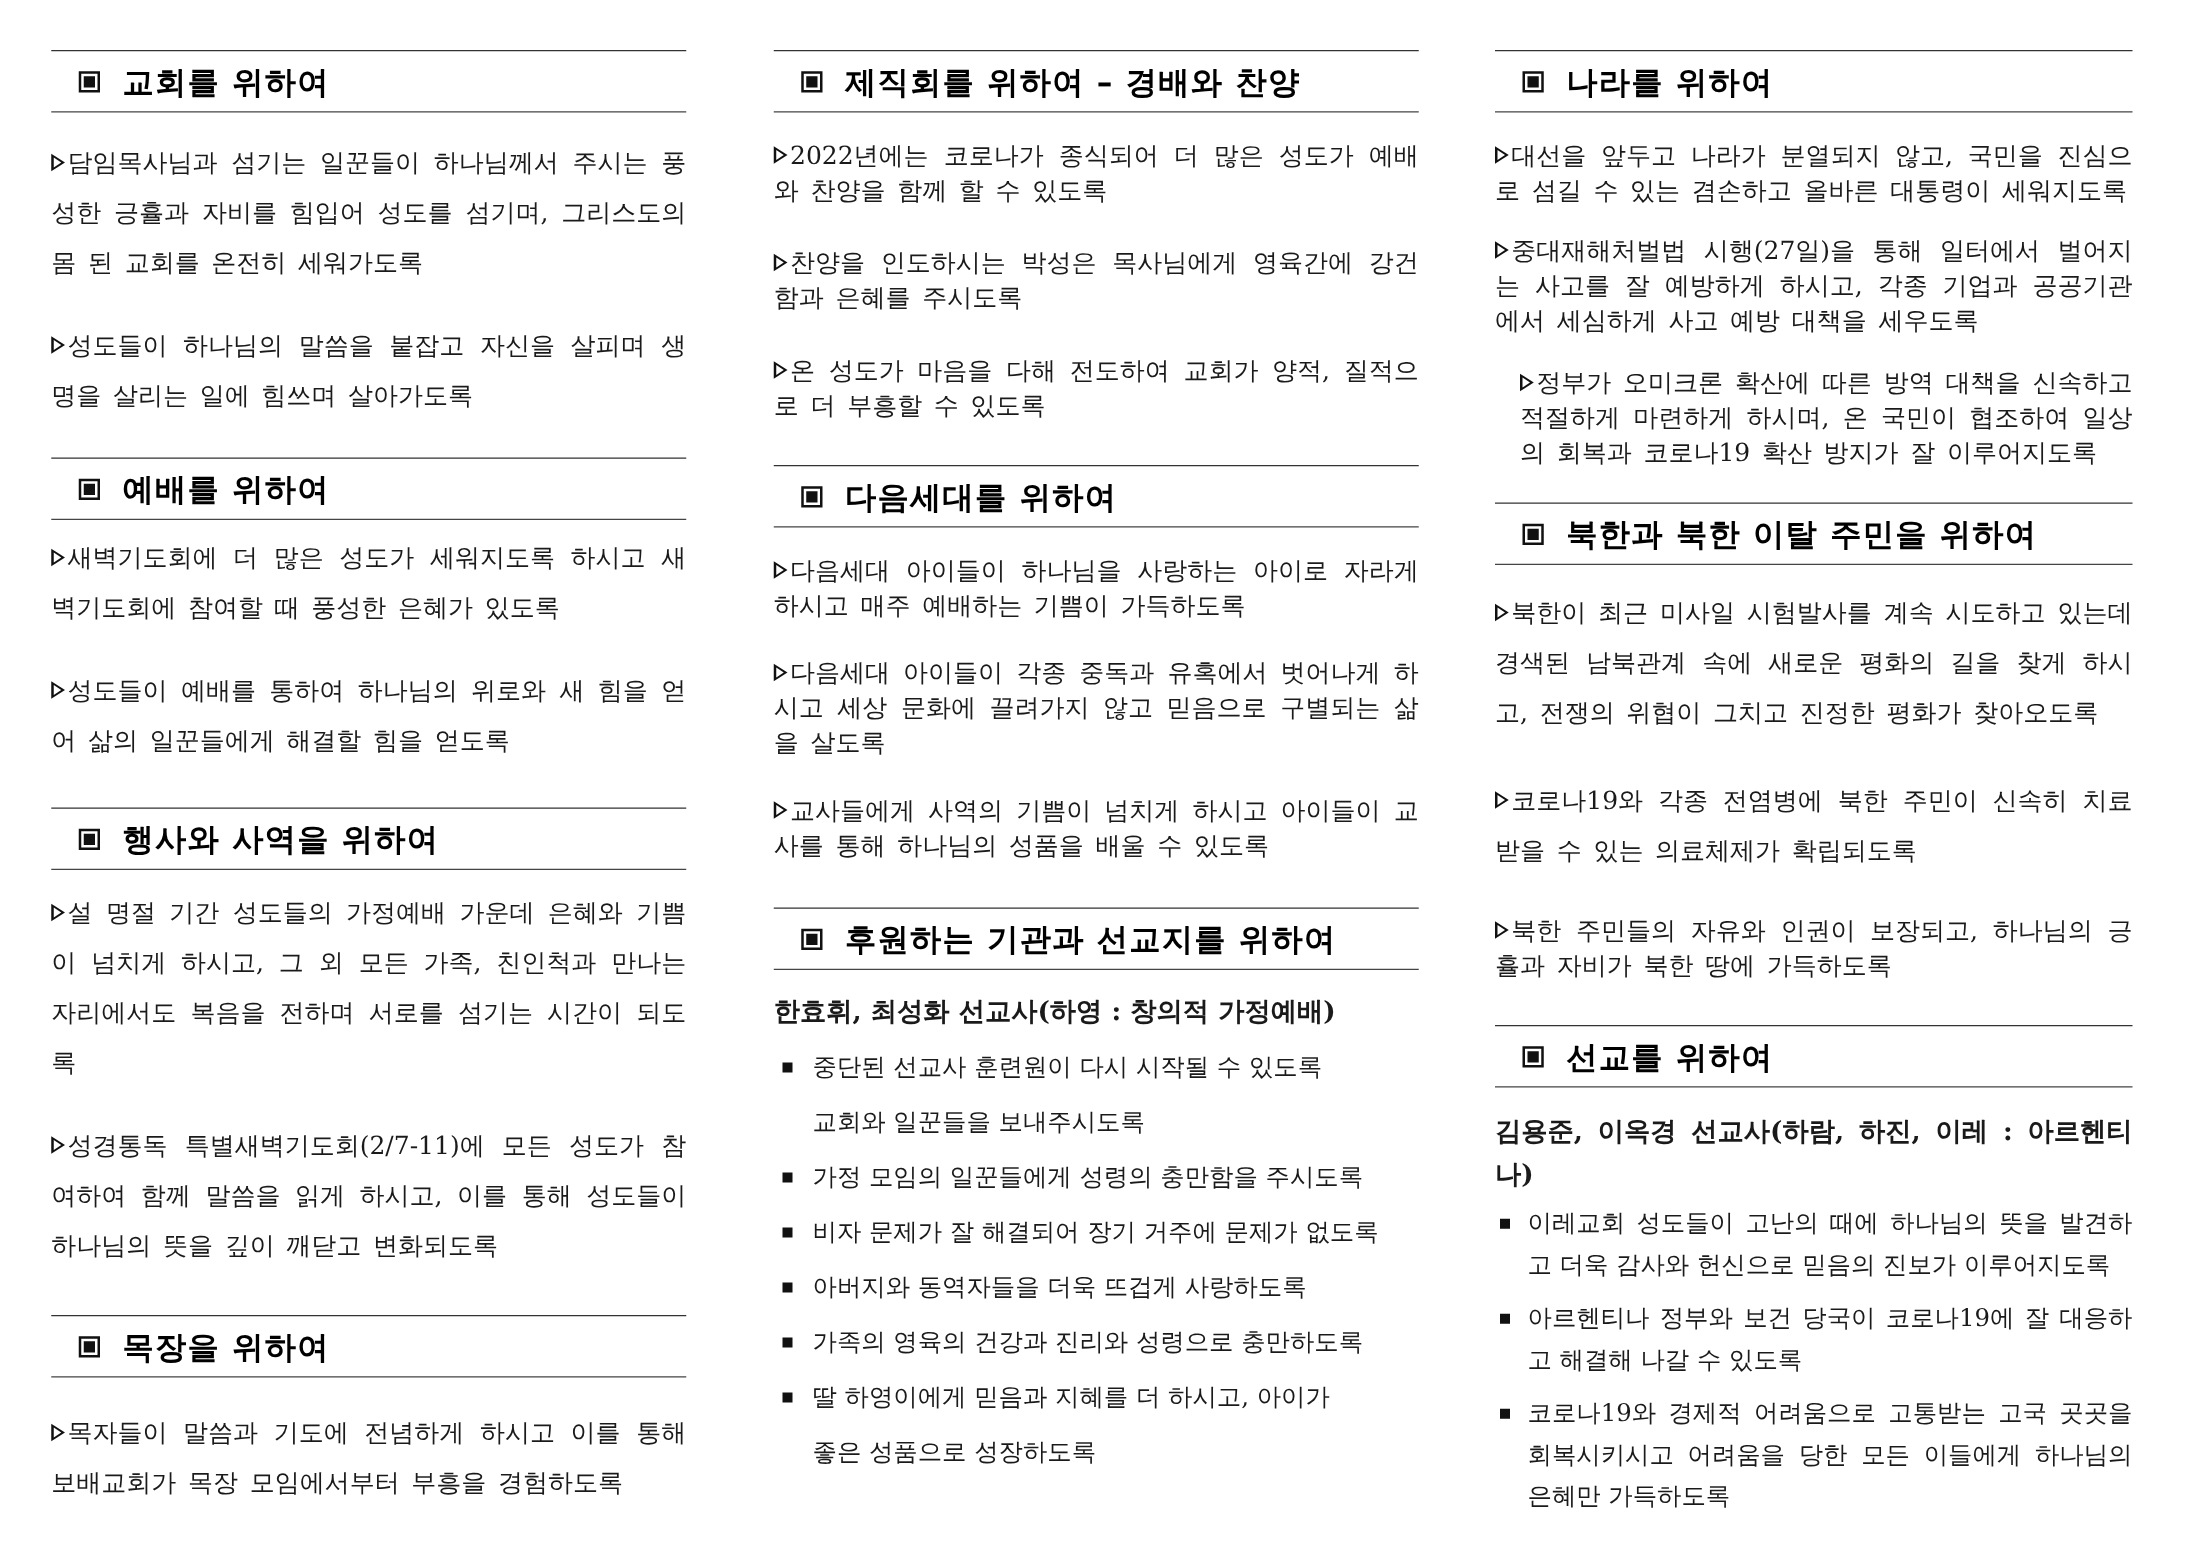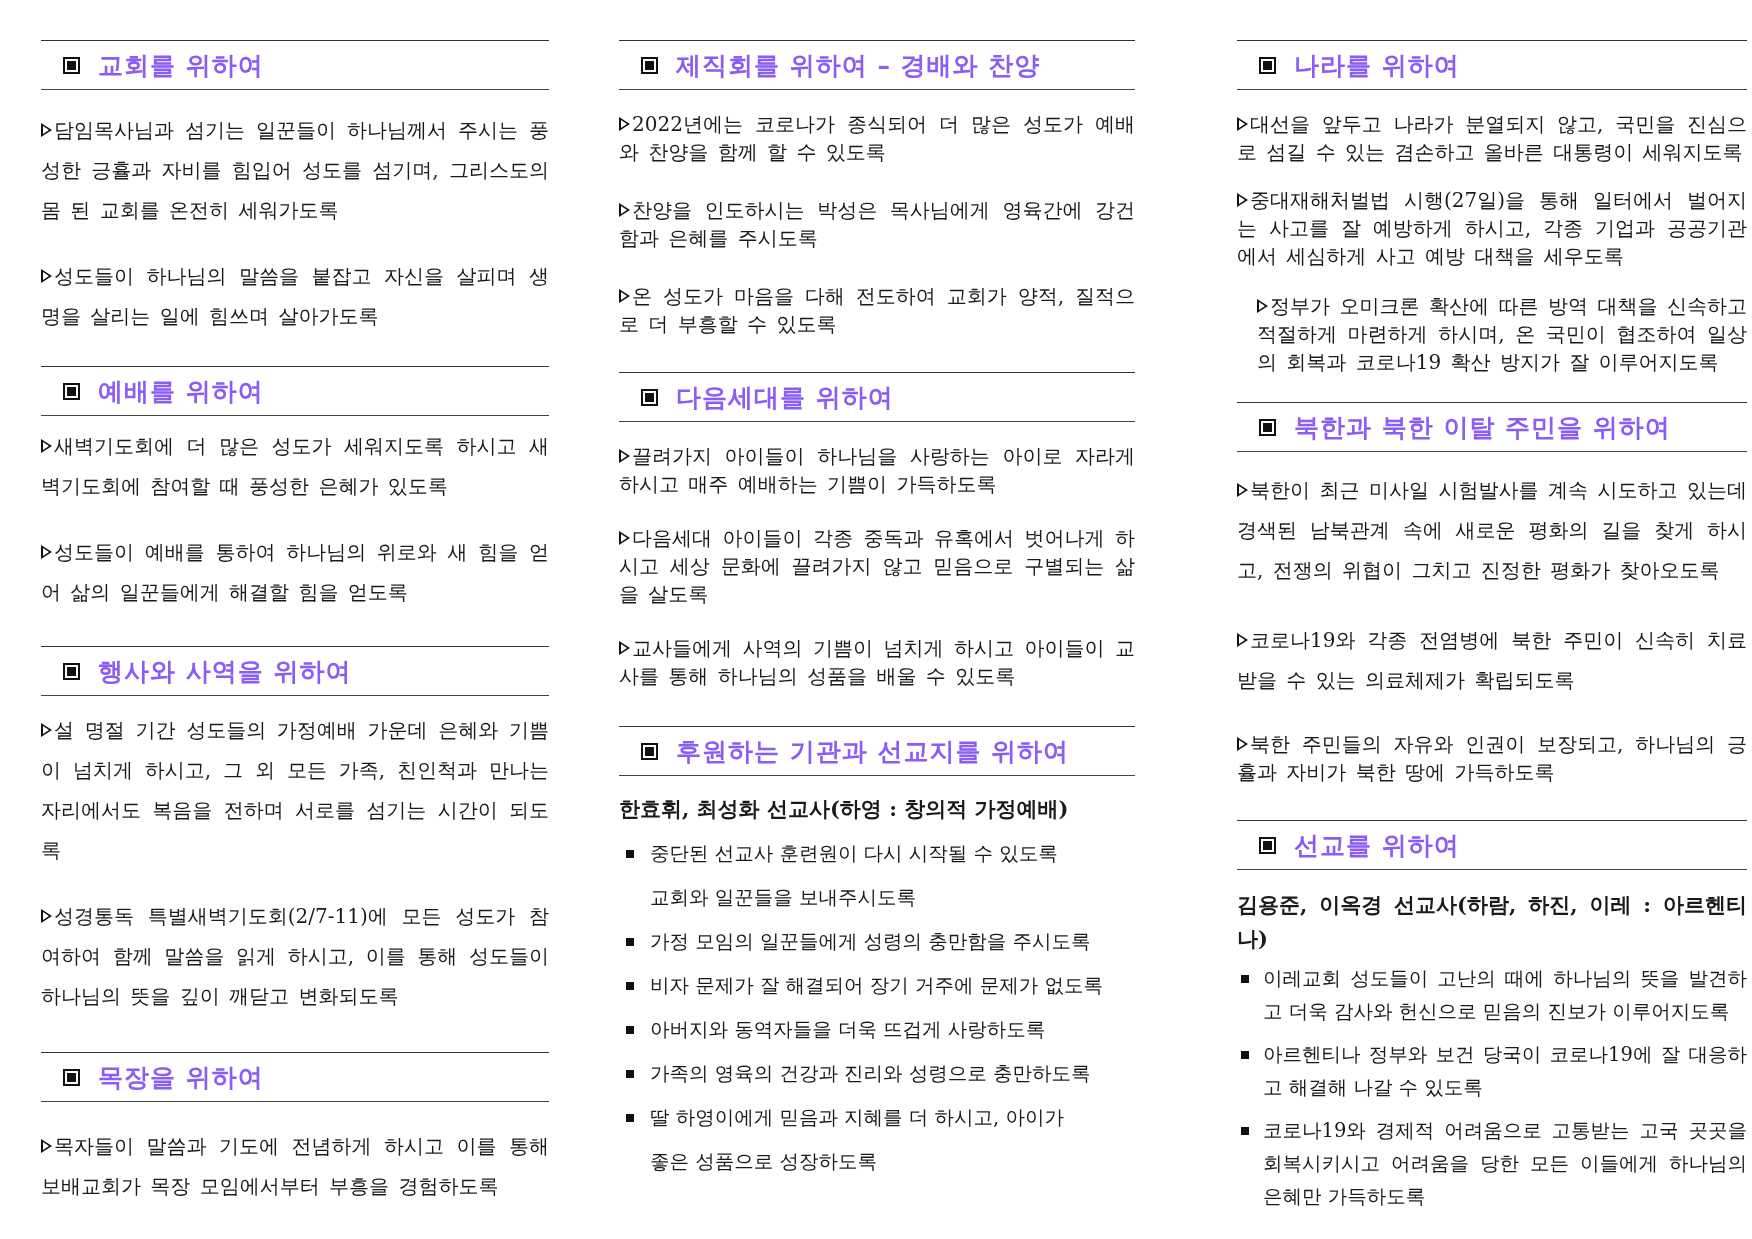--- a/index.html
+++ b/index.html
@@ -4,34 +4,34 @@
 <style>
   html, body { margin:0; padding:0; background:#ffffff; }
   body {
     width:1752px; height:1239px; position:relative; overflow:hidden;
     font-family: "DejaVu Serif", "Liberation Serif", serif;
     color:#1a1a1a;
   }
   .col { position:absolute; top:40px; }
   .col-left   { left:41px;   width:508px; }
   .col-mid    { left:619px;  width:516px; }
-  .col-right  { left:1237px; width:510px; }
+  .col-right  { left:1196px; width:510px; }
 
   .section { margin:0; }
   .sec-head {
     border-top:1.5px solid #333;
     border-bottom:1.5px solid #444;
     height:48px;
     display:flex; align-items:center;
     padding-left:22px;
     font-family: "DejaVu Sans", "Liberation Sans", sans-serif;
     font-weight:bold;
     font-size:25px;
     letter-spacing:1px;
-    color:#8b5cf6;
+    color:#000000;
   }
   .sec-icon {
     display:inline-block; width:17px; height:17px;
     border:2px solid #111; box-sizing:border-box;
     position:relative; margin-right:18px;
   }
   .sec-icon::after {
     content:""; position:absolute; left:2px; top:2px; right:2px; bottom:2px;
     background:#111;
   }
@@ -132,21 +132,21 @@
       <p class="para tight" style="margin-bottom:34px;"><span class="tri"></span><span>온 성도가 마음을 다해 전도하여 교회가 양적, 질적으로 더 부흥할 수 있도록</span></p>
     </div>
   </div>
 
   <div class="section">
     <div class="sec-head">
       <span class="sec-icon"></span>
       <span>다음세대를 위하여</span>
     </div>
     <div class="sec-body" style="padding-top:20px;">
-      <p class="para tight" style="margin-bottom:26px;"><span class="tri"></span><span>끌려가지 아이들이 하나님을 사랑하는 아이로 자라게 하시고 매주 예배하는 기쁨이 가득하도록</span></p>
+      <p class="para tight" style="margin-bottom:26px;"><span class="tri"></span><span>다음세대 아이들이 하나님을 사랑하는 아이로 자라게 하시고 매주 예배하는 기쁨이 가득하도록</span></p>
       <p class="para tight" style="margin-bottom:26px;"><span class="tri"></span><span>다음세대 아이들이 각종 중독과 유혹에서 벗어나게 하시고 세상 문화에 끌려가지 않고 믿음으로 구별되는 삶을 살도록</span></p>
       <p class="para tight" style="margin-bottom:36px;"><span class="tri"></span><span>교사들에게 사역의 기쁨이 넘치게 하시고 아이들이 교사를 통해 하나님의 성품을 배울 수 있도록</span></p>
     </div>
   </div>
 
   <div class="section">
     <div class="sec-head">
       <span class="sec-icon"></span>
       <span>후원하는 기관과 선교지를 위하여</span>
     </div>

